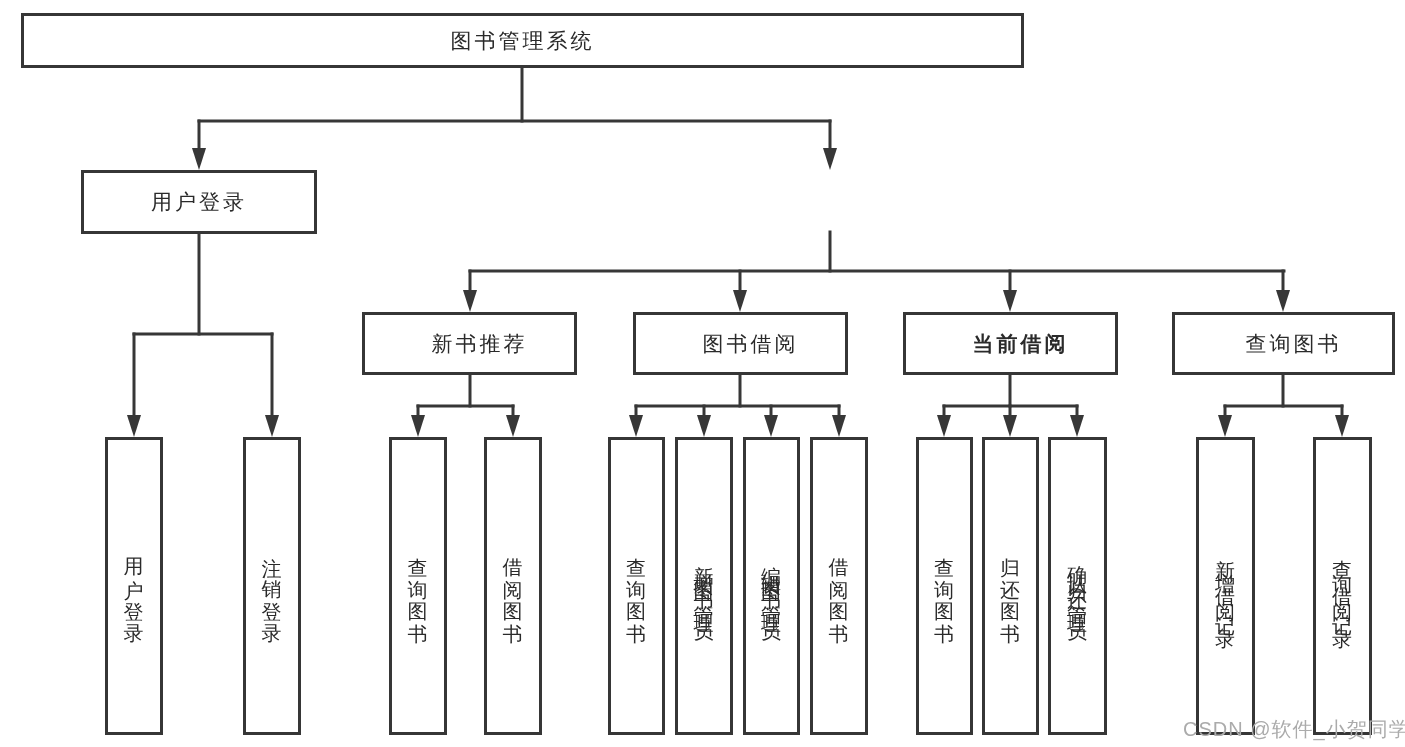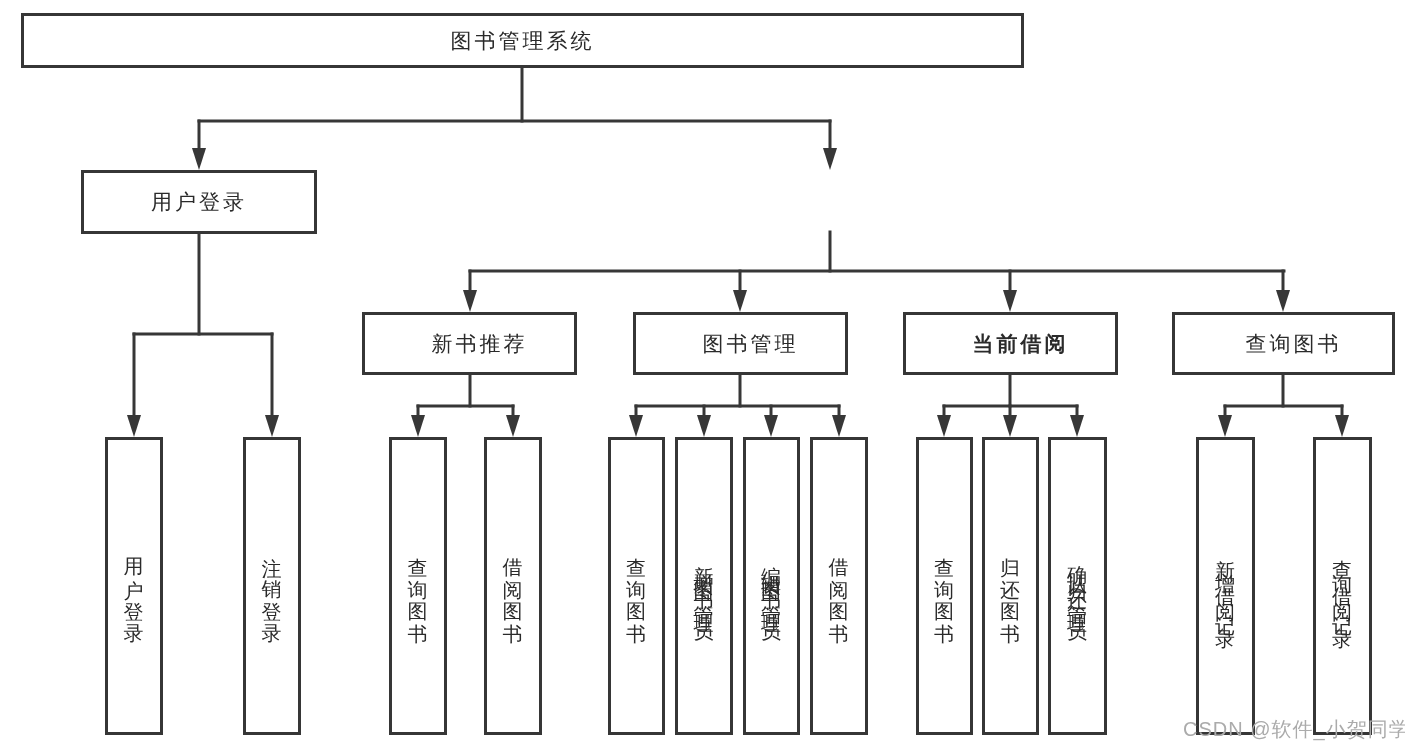--- a/index.html
+++ b/index.html
@@ -148,21 +148,21 @@
   </div>
 
   <div class="box node-l2-a">
     <span class="hlabel">用户登录</span>
   </div>
 
   <div class="box node-l3 node-l3-a">
     <span class="hlabel">新书推荐</span>
   </div>
   <div class="box node-l3 node-l3-b">
-    <span class="hlabel">图书管理</span>
+    <span class="hlabel">图书借阅</span>
   </div>
   <div class="box node-l3 node-l3-c">
     <span class="hlabel">当前借阅</span>
   </div>
   <div class="box node-l3 node-l3-d">
     <span class="hlabel">查询图书</span>
   </div>
 
   <div class="box leaf" style="left:105px">
     <span class="vlabel ls4">用户登录</span>

